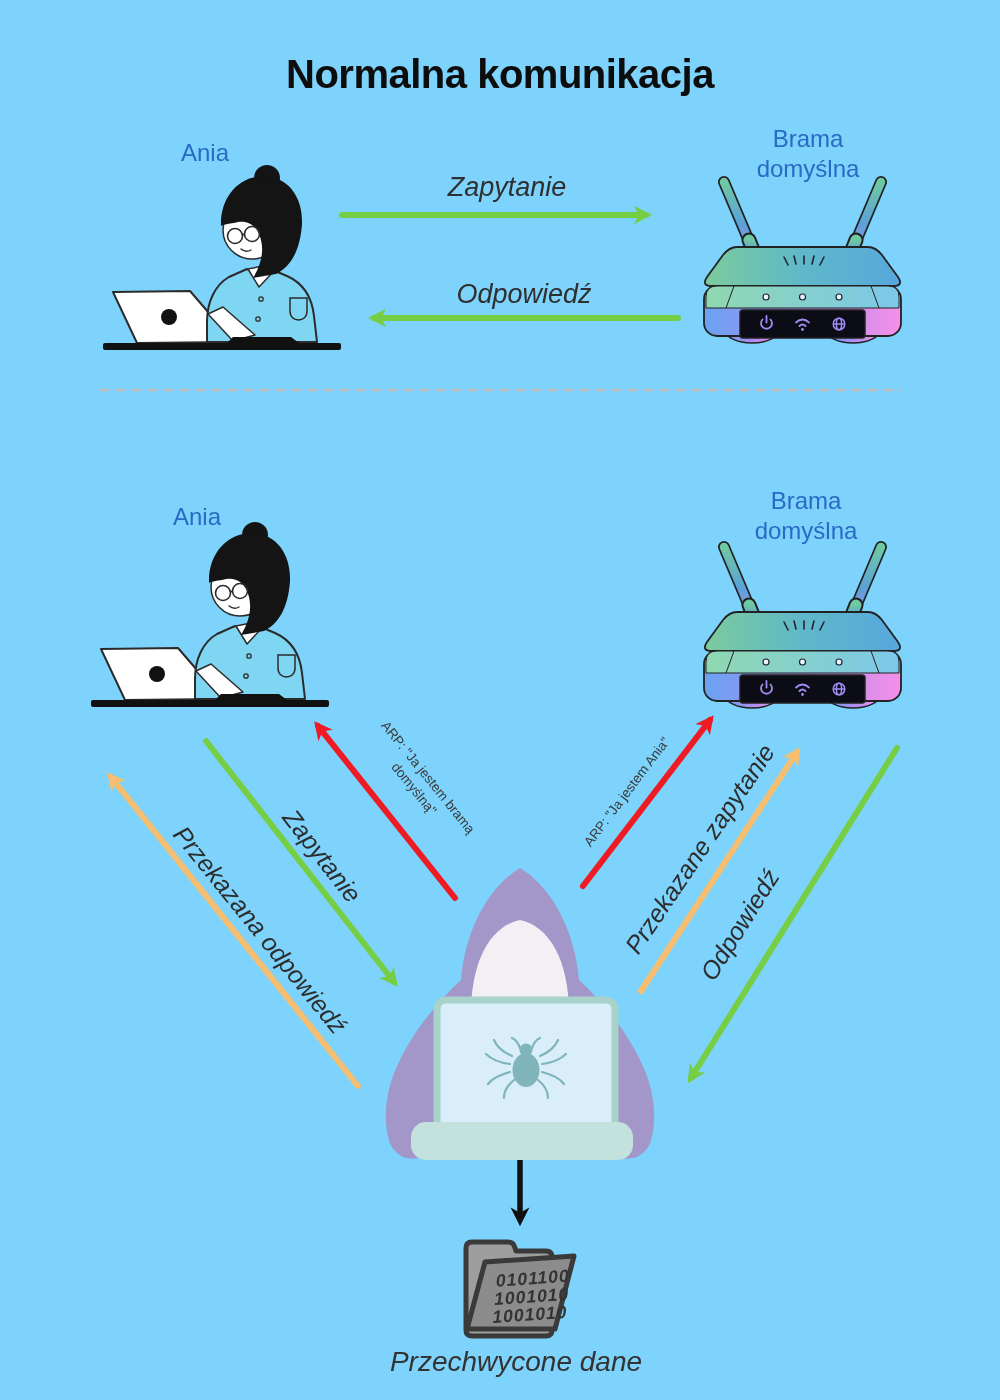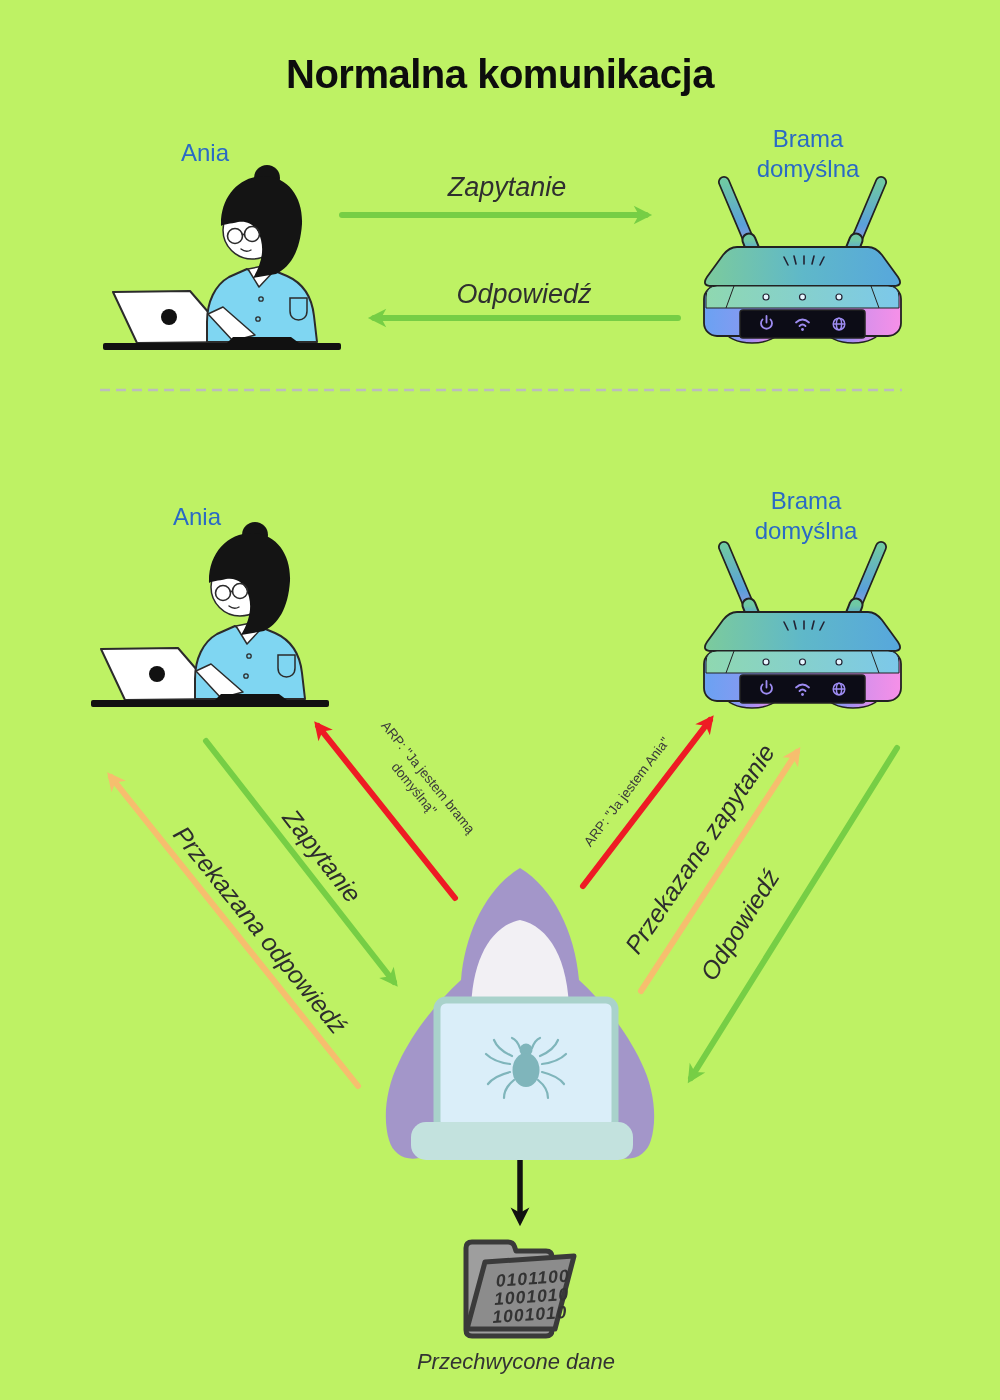--- a/index.html
+++ b/index.html
@@ -1,17 +1,17 @@
 <!DOCTYPE html>
 <html><head>
 <meta charset="utf-8">
 <style>
   html,body{margin:0;padding:0;background:#fff;}
   .canvas{
-    position:relative;width:1000px;height:1400px;background:#bef264;overflow:hidden;
+    position:relative;width:1000px;height:1400px;background:#7dd3fc;overflow:hidden;
     font-family:"Liberation Sans","DejaVu Sans",sans-serif;
   }
   .title{
     position:absolute;left:0;width:1000px;text-align:center;
     font-size:40px;font-weight:700;letter-spacing:-0.5px;color:#0d0d0d;
   }
   .blue-label{
     position:absolute;transform:translate(-50%,-50%);
     color:#2a6ac5;font-size:24px;text-align:center;line-height:30px;white-space:nowrap;
   }
@@ -19,21 +19,21 @@
     position:absolute;transform:translate(-50%,-50%);
     font-style:italic;color:#2f2f2f;font-size:27px;white-space:nowrap;
   }
   .arrow-label.rot{font-size:25px;color:#2d2d2d;}
   .arp-label{
     position:absolute;transform:translate(-50%,-50%);
     font-size:13.5px;color:#3a3a3a;text-align:center;line-height:1.3;white-space:nowrap;
   }
   .caption{
     position:absolute;transform:translate(-50%,-50%);
-    font-style:italic;font-size:22px;color:#333;white-space:nowrap;
+    font-style:italic;font-size:28px;color:#333;white-space:nowrap;
   }
   svg.fig{position:absolute;overflow:visible;}
   #overlay{position:absolute;left:0;top:0;pointer-events:none;}
 </style>
 </head>
 <body>
 
 <div class="canvas">
 
   <svg id="overlay" width="1000" height="1400" viewBox="0 0 1000 1400">

